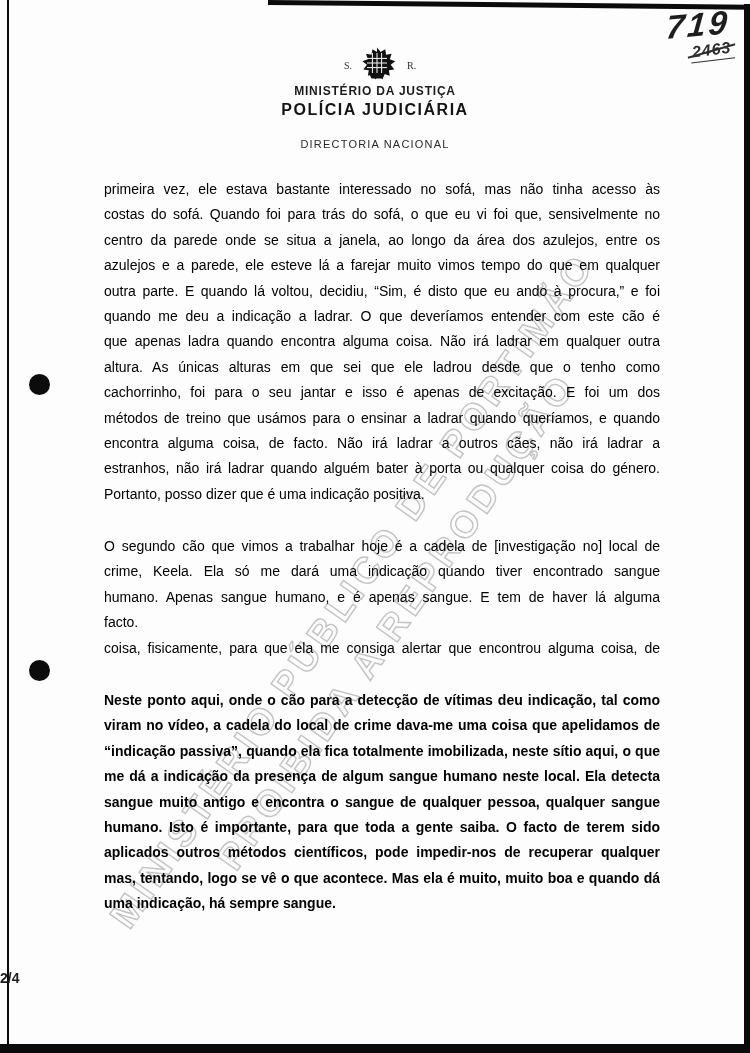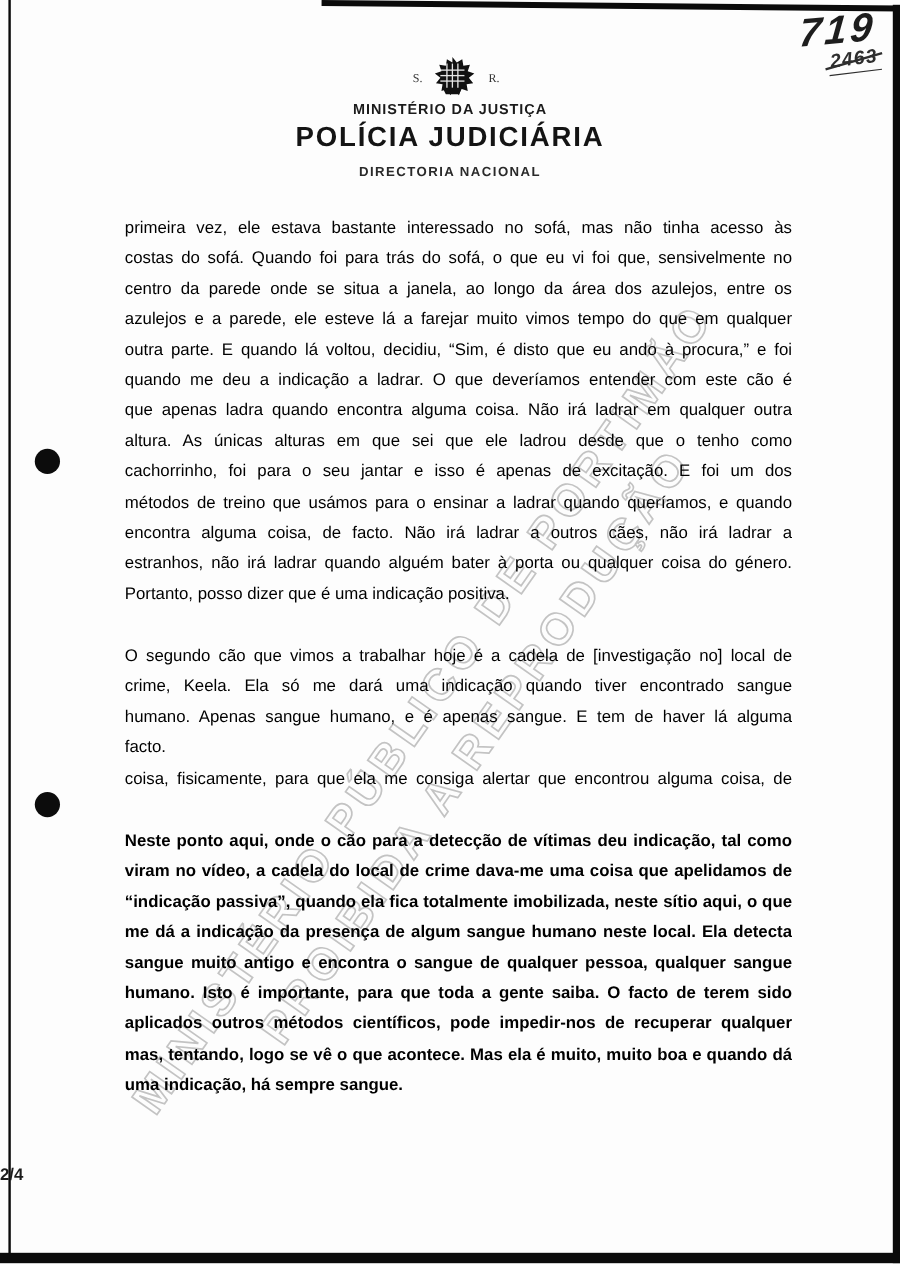--- a/index.html
+++ b/index.html
@@ -30,22 +30,22 @@
     content:"";position:absolute;left:-6%;right:-6%;top:46%;height:1.6px;background:#2e2e2e;
     transform:rotate(-9deg);
   }
   
   .hdr-initial{position:absolute;top:60px;font-size:10px;color:#333;font-family:"Liberation Serif",serif;}
   .hdr-s{left:344px;}
   .hdr-r{left:407px;}
   .emblem{position:absolute;left:356px;top:44px;}
   .hdr-line{position:absolute;left:0;width:750px;text-align:center;}
   .hdr-ministry{top:84px;font-size:12px;font-weight:bold;letter-spacing:0.8px;color:#1b1b1b;}
-  .hdr-org{top:101px;font-size:23px;font-weight:bold;letter-spacing:1.5px;color:#141414;}
-  .hdr-dir{top:138px;font-size:11px;font-weight:bold;letter-spacing:1.2px;color:#2a2a2a;}
+  .hdr-org{top:101px;font-size:16px;font-weight:bold;letter-spacing:1.5px;color:#141414;}
+  .hdr-dir{top:138px;font-size:11px;font-weight:normal;letter-spacing:1.2px;color:#2a2a2a;}
   
   .watermark{
     position:absolute;left:-35px;top:552px;width:820px;text-align:center;
     transform:rotate(-55deg);z-index:1;pointer-events:none;
   }
   .wm-line{
     font-weight:bold;font-size:37px;letter-spacing:5px;line-height:54px;
     color:#d9d9d9;white-space:nowrap;
   }
   @supports (-webkit-text-stroke: 1px #000){

